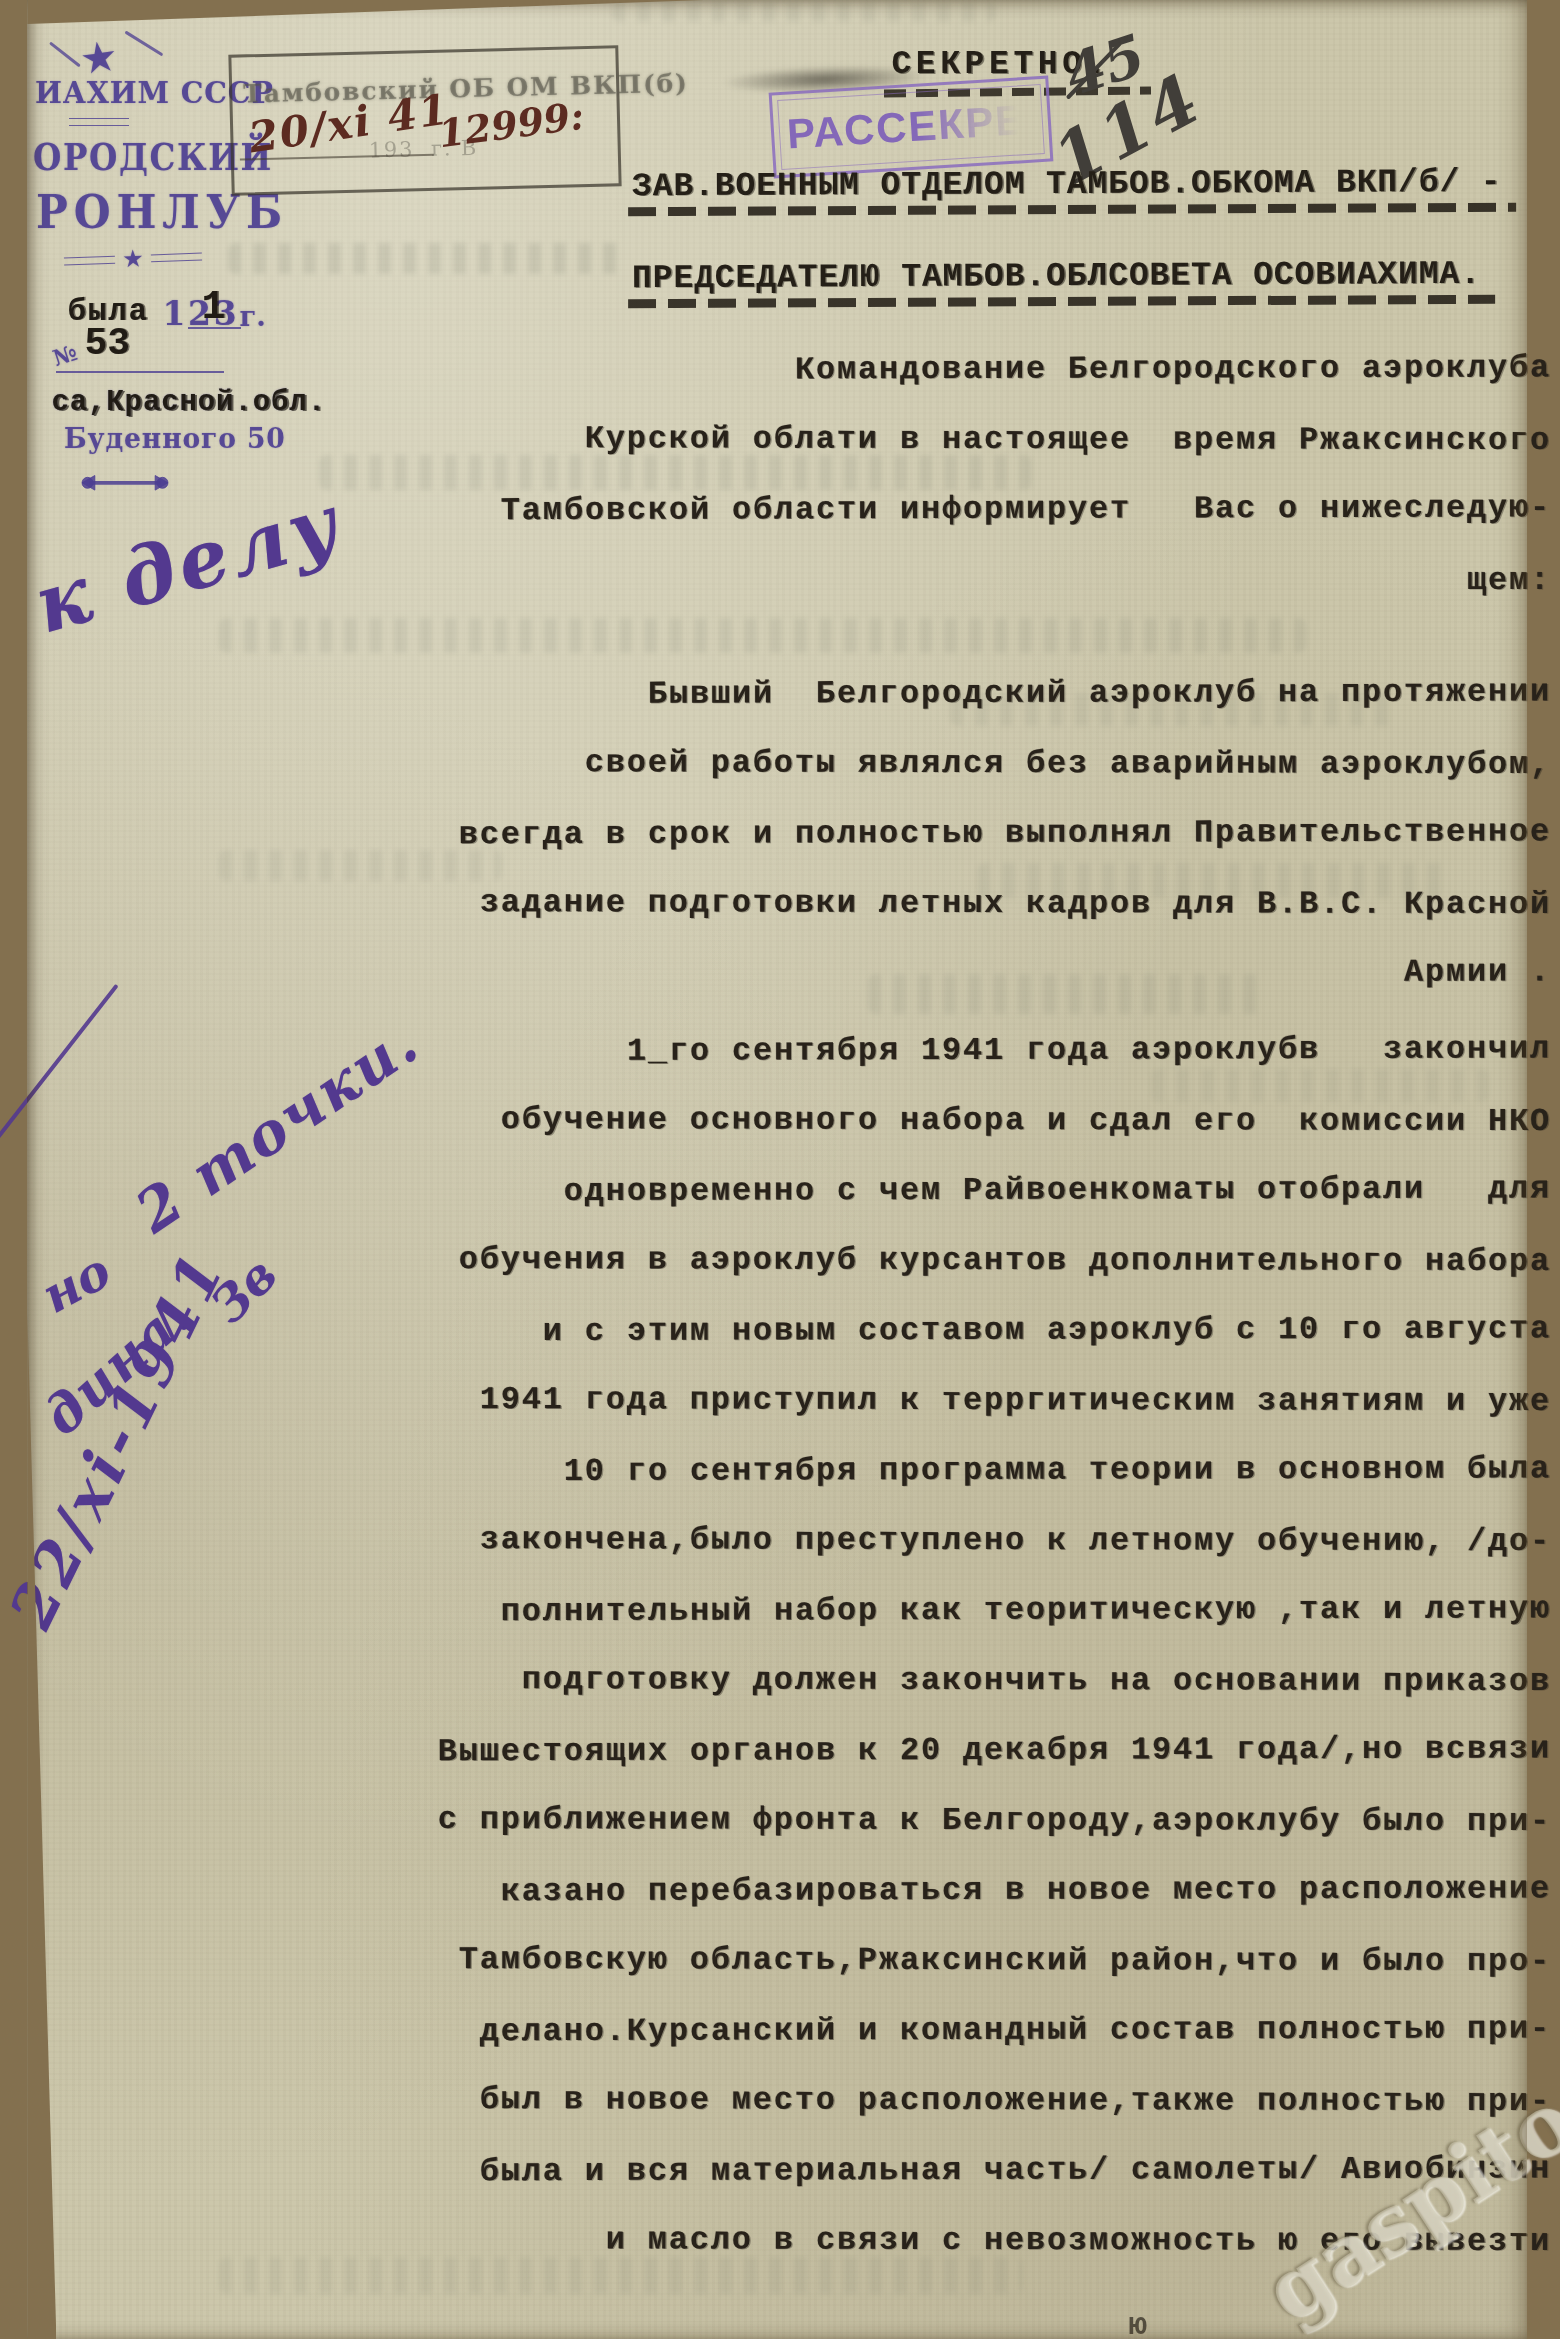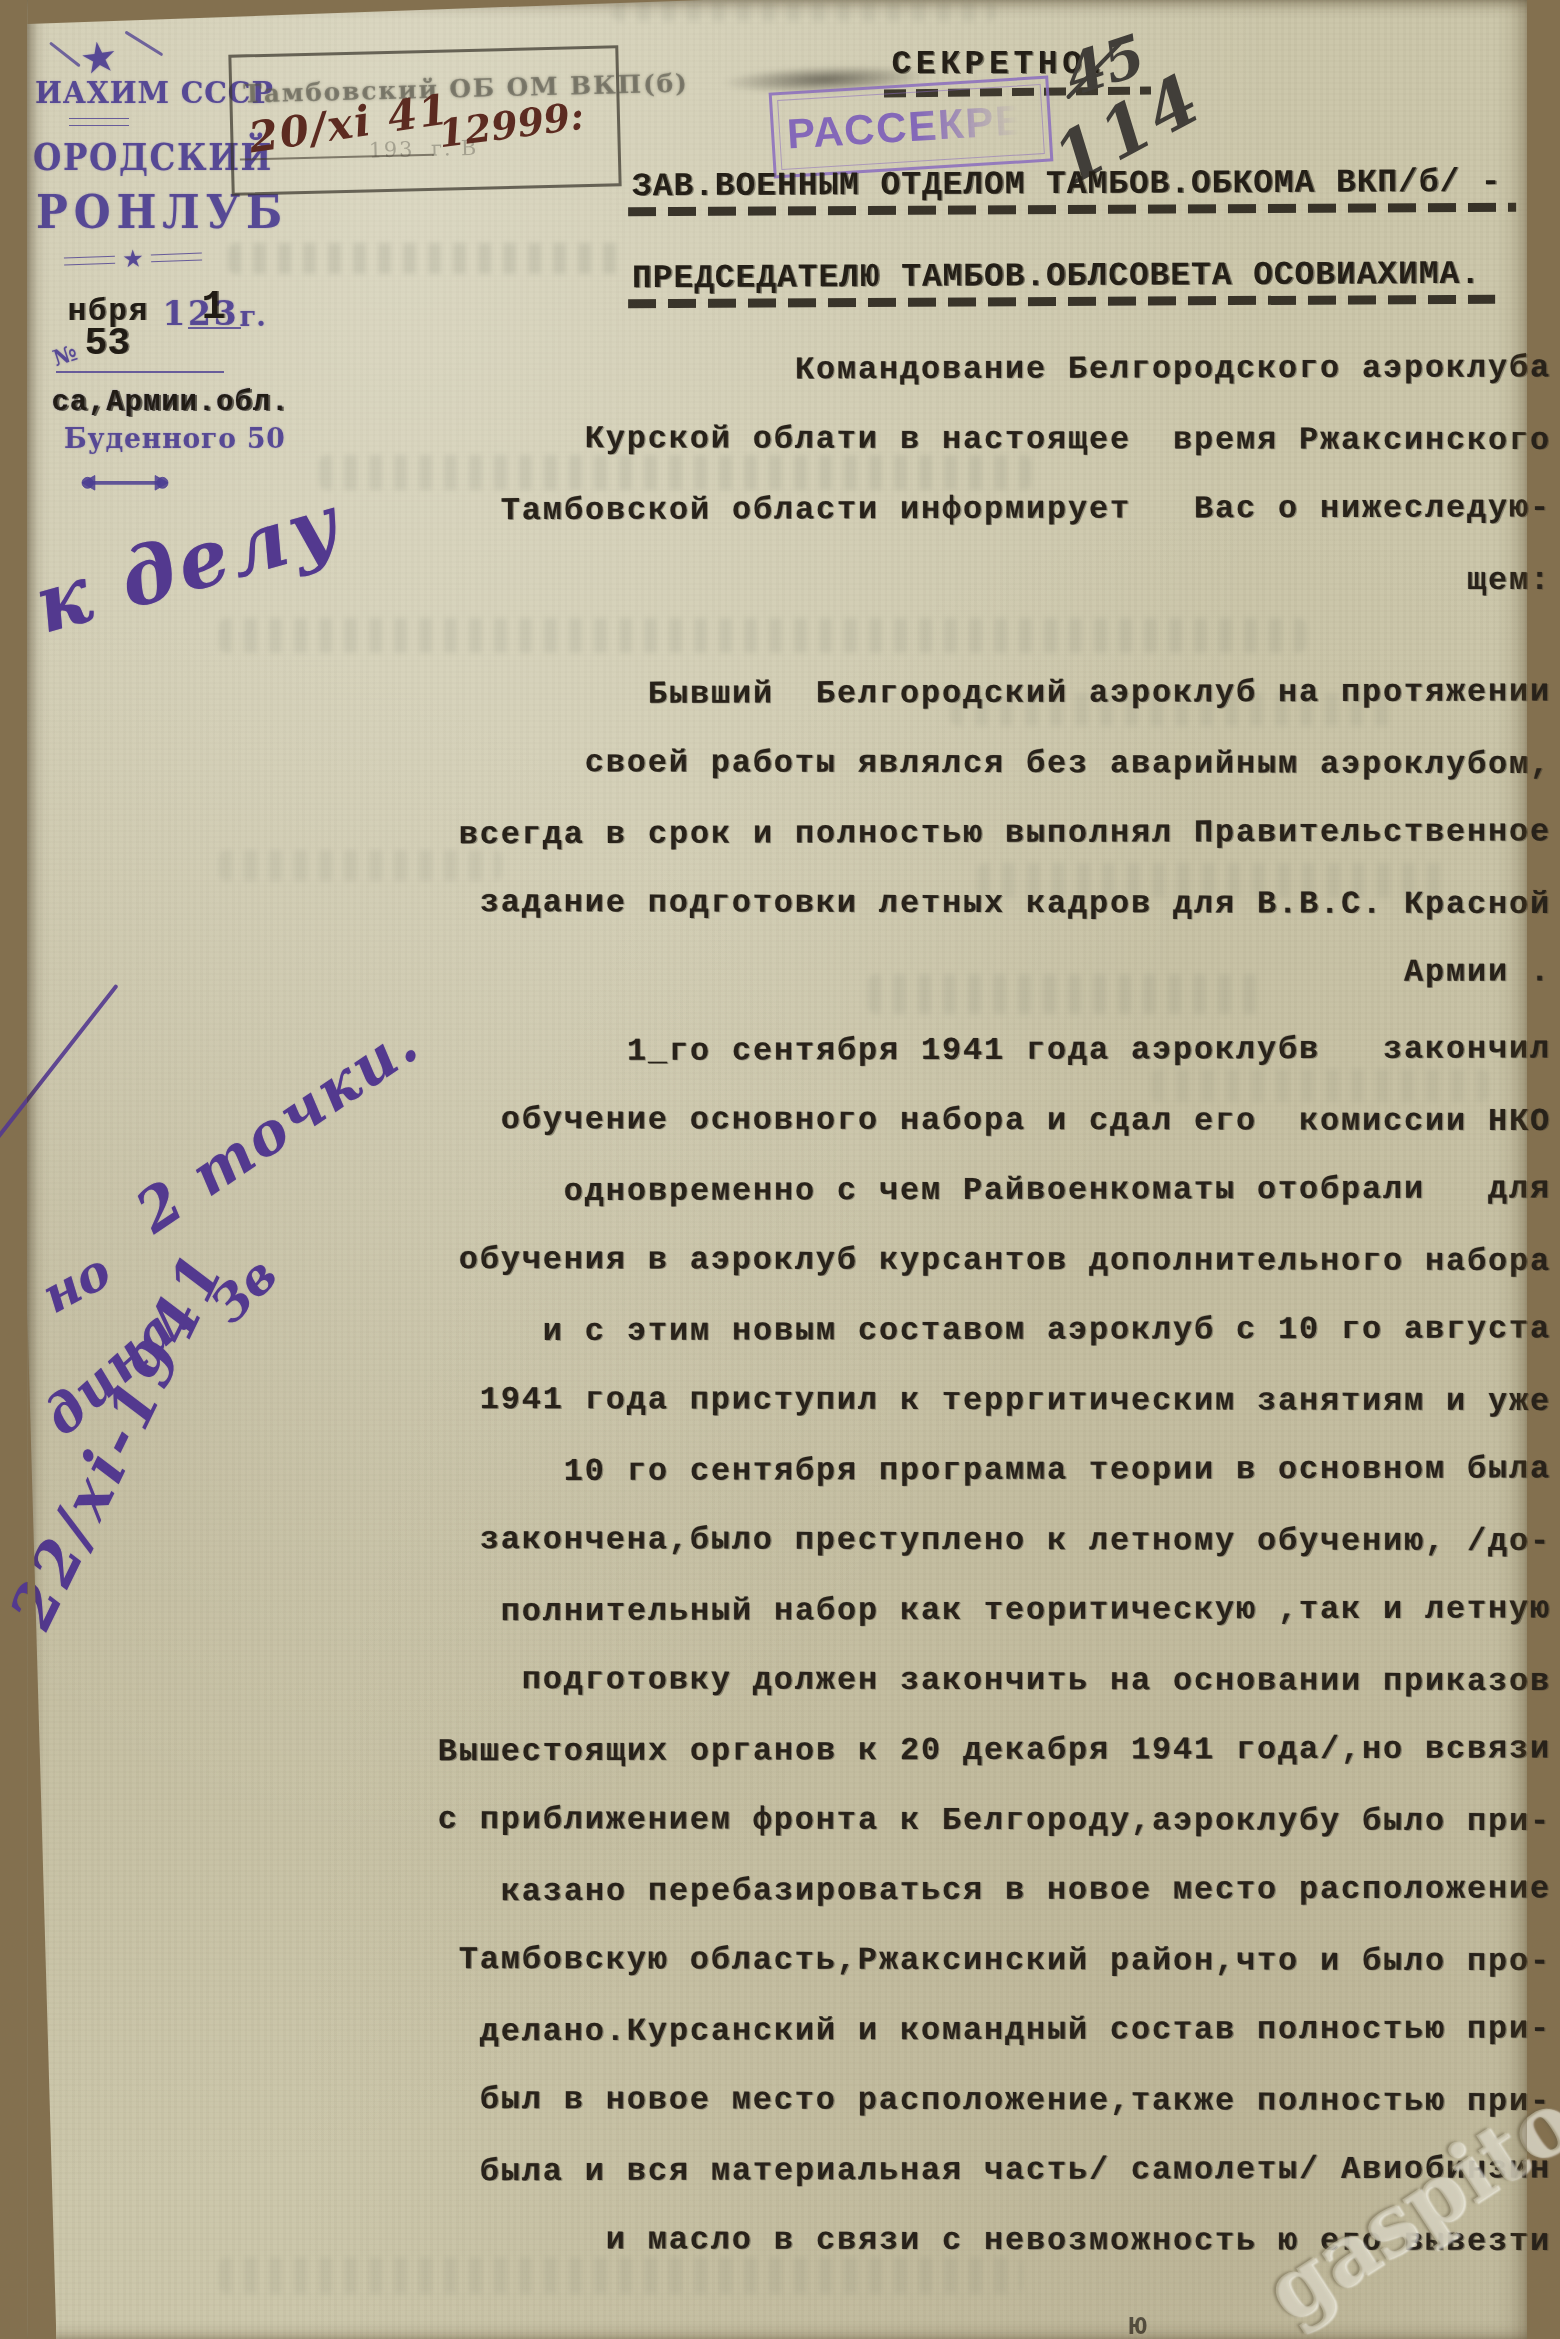--- a/index.html
+++ b/index.html
@@ -167,29 +167,29 @@
     <div class="lh-slash" style="left:95px;top:42px;width:44px;transform:rotate(32deg);"></div>
     <div class="lh lh1">ИАХИМ СССР</div>
     <div class="lh-sep"></div>
     <div class="lh lh2">ОРОДСКИЙ</div>
     <div class="lh lh3">РОНЛУБ</div>
     <div class="lh lh-orn">
       <span class="dline"></span>
         <span class="st">★</span>
         <span class="dline"></span>
     </div>
-    <div class="tw-black lh-date-typed">нбря</div>
+    <div class="tw-black lh-date-typed">была</div>
     <div class="lh lh-date-printed">123</div>
     <div class="lh-date-ul"></div>
     <div class="tw-black lh-date-digit">1</div>
     <div class="lh lh-date-suffix">г.</div>
     <div class="tw-black lh-num36">53</div>
     <div class="lh lh-no">№</div>
     <div class="lh-no-ul"></div>
-    <div class="tw-black lh-addr1">са,Армии.обл.</div>
+    <div class="tw-black lh-addr1">са,Красной.обл.</div>
     <div class="lh lh-addr2">Буденного 50</div>
     <svg class="lh-orn2" width="90" height="25.6" viewBox="0 0 98 28">
       <g stroke="rgba(76,62,146,.85)" fill="rgba(76,62,146,.85)">
         <line x1="10" y1="14" x2="88" y2="14" stroke-width="4"></line>
         <polygon points="2,14 16,6 16,22"></polygon>
         <polygon points="96,14 82,6 82,22"></polygon>
         <circle cx="8" cy="14" r="6"></circle>
         <circle cx="90" cy="14" r="6"></circle>
       </g>
     </svg>

